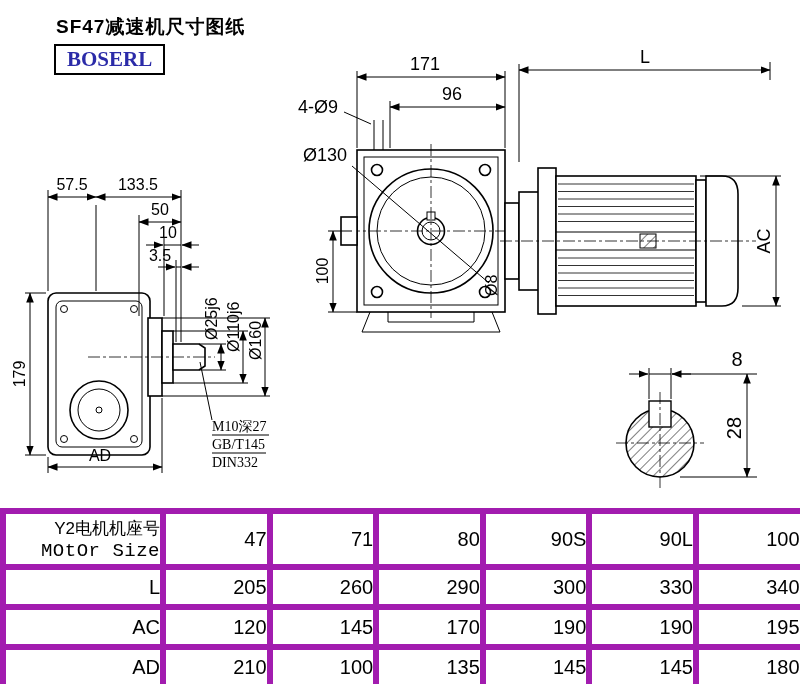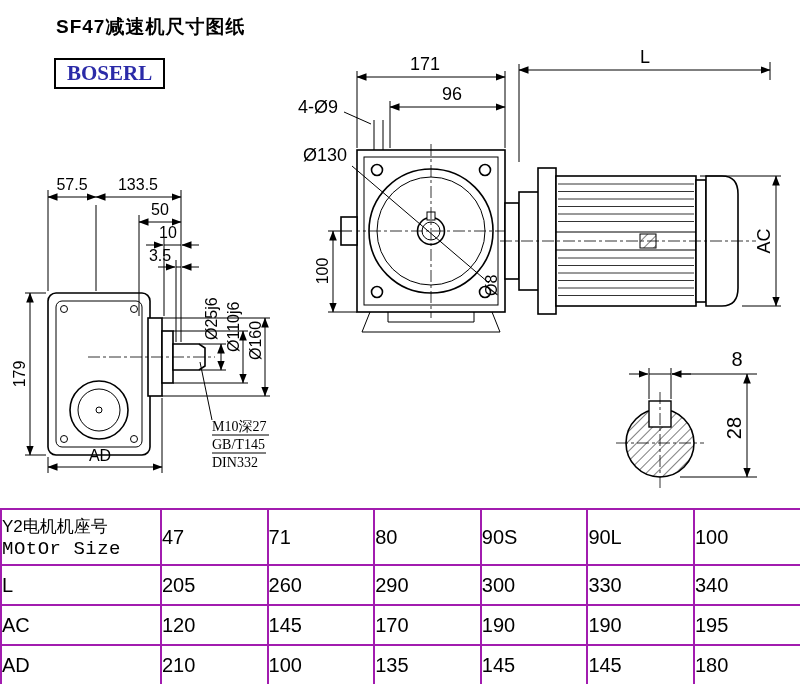--- a/index.html
+++ b/index.html
@@ -1,36 +1,36 @@
 <!DOCTYPE html>
 <html><head>
 <meta charset="utf-8">
 <style>
   *{margin:0;padding:0;box-sizing:border-box}
   html,body{width:800px;height:684px;background:#fff;overflow:hidden;
     font-family:"Liberation Sans",sans-serif;position:relative;color:#000}
   .title{position:absolute;left:56px;top:14px;font-size:19px;font-weight:bold;letter-spacing:1px}
-  .brand{position:absolute;left:54px;top:58px;border:2px solid #000;padding:1px 11px;
+  .brand{position:absolute;left:54px;top:44px;border:2px solid #000;padding:1px 11px;
     font-family:"Liberation Serif",serif;font-size:21px;font-weight:bold;color:#2b2ba8;background:#fff}
   svg.drawing{position:absolute;left:0;top:0}
   
   .ol{fill:#fff;stroke:#000;stroke-width:1.6}
   .tl{fill:none;stroke:#000;stroke-width:1}
   .fin{fill:none;stroke:#000;stroke-width:0.8}
   .cl{fill:none;stroke:#000;stroke-width:0.8;stroke-dasharray:12 3 3 3}
   .dl{fill:none;stroke:#000;stroke-width:1;marker-start:url(#arr);marker-end:url(#arr)}
   .ar{fill:none;stroke:#000;stroke-width:1;marker-end:url(#arr)}
   .dt{font:16px "Liberation Sans",sans-serif;fill:#000}
   .dt2{font:18px "Liberation Sans",sans-serif;fill:#000}
   .dt3{font:20px "Liberation Sans",sans-serif;fill:#000}
   .nt{font:14px "Liberation Serif",serif;fill:#000}
   
   table.dims{position:absolute;left:0;top:508px;width:800px;border-collapse:collapse;
     table-layout:fixed;background:#fff}
-  .dims td,.dims th{border:2px solid #a21caf;text-align:left;vertical-align:middle;
+  .dims td,.dims th{border:6px solid #a21caf;text-align:right;vertical-align:middle;
     font-weight:normal;font-size:20px}
   .dims tr{height:40px}
   .dims tr.r0{height:56px}
   .hdr-cn{font-size:17px}
   .hdr-en{font-size:19px;font-family:"Liberation Mono",monospace;letter-spacing:.5px}
 </style>
 </head>
 <body>
 
 <div class="title">SF47减速机尺寸图纸</div>

